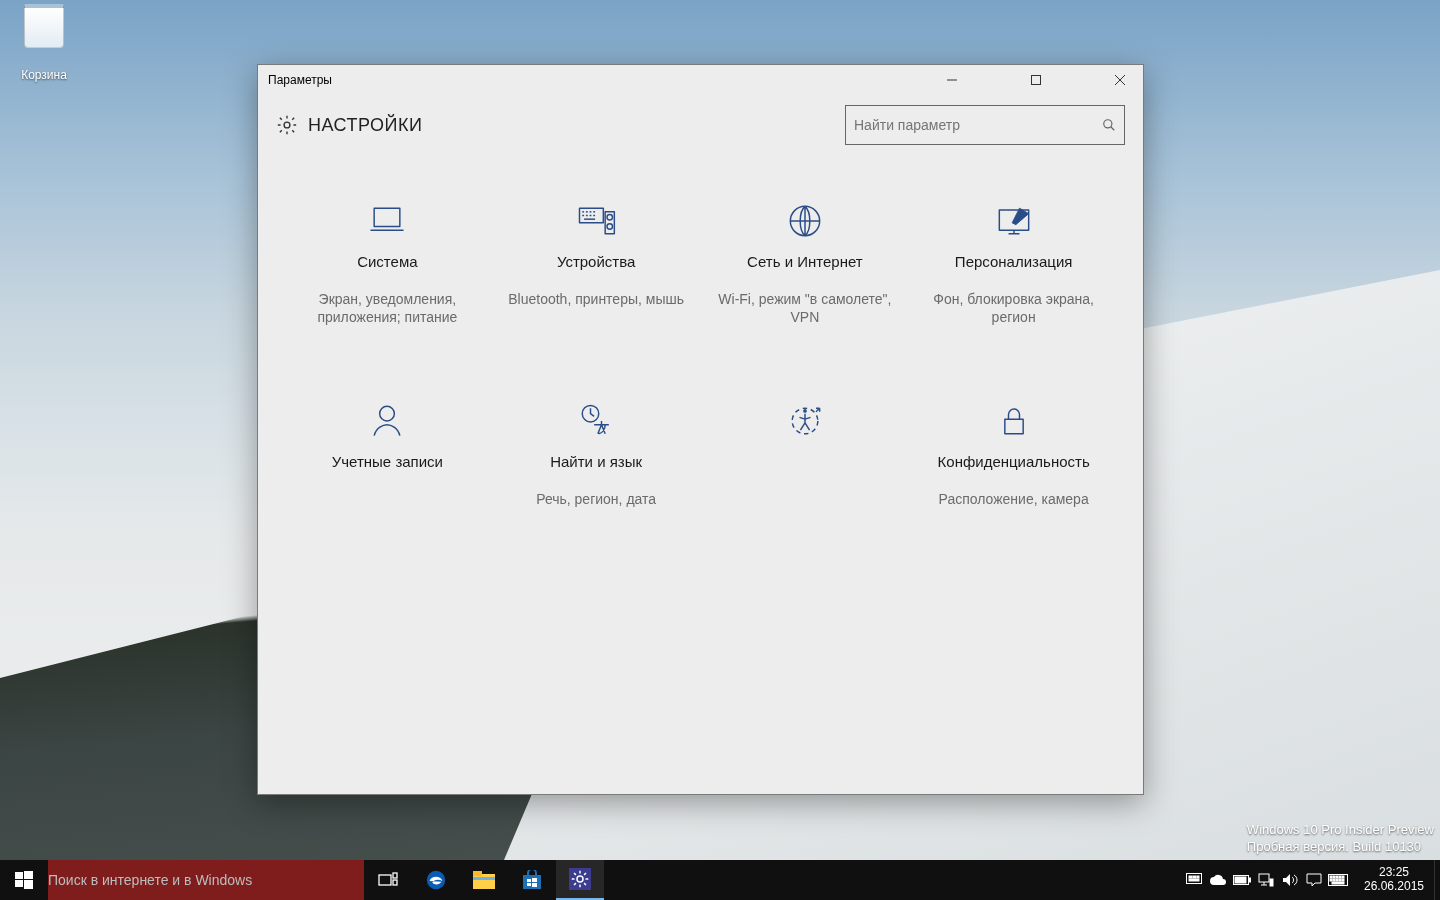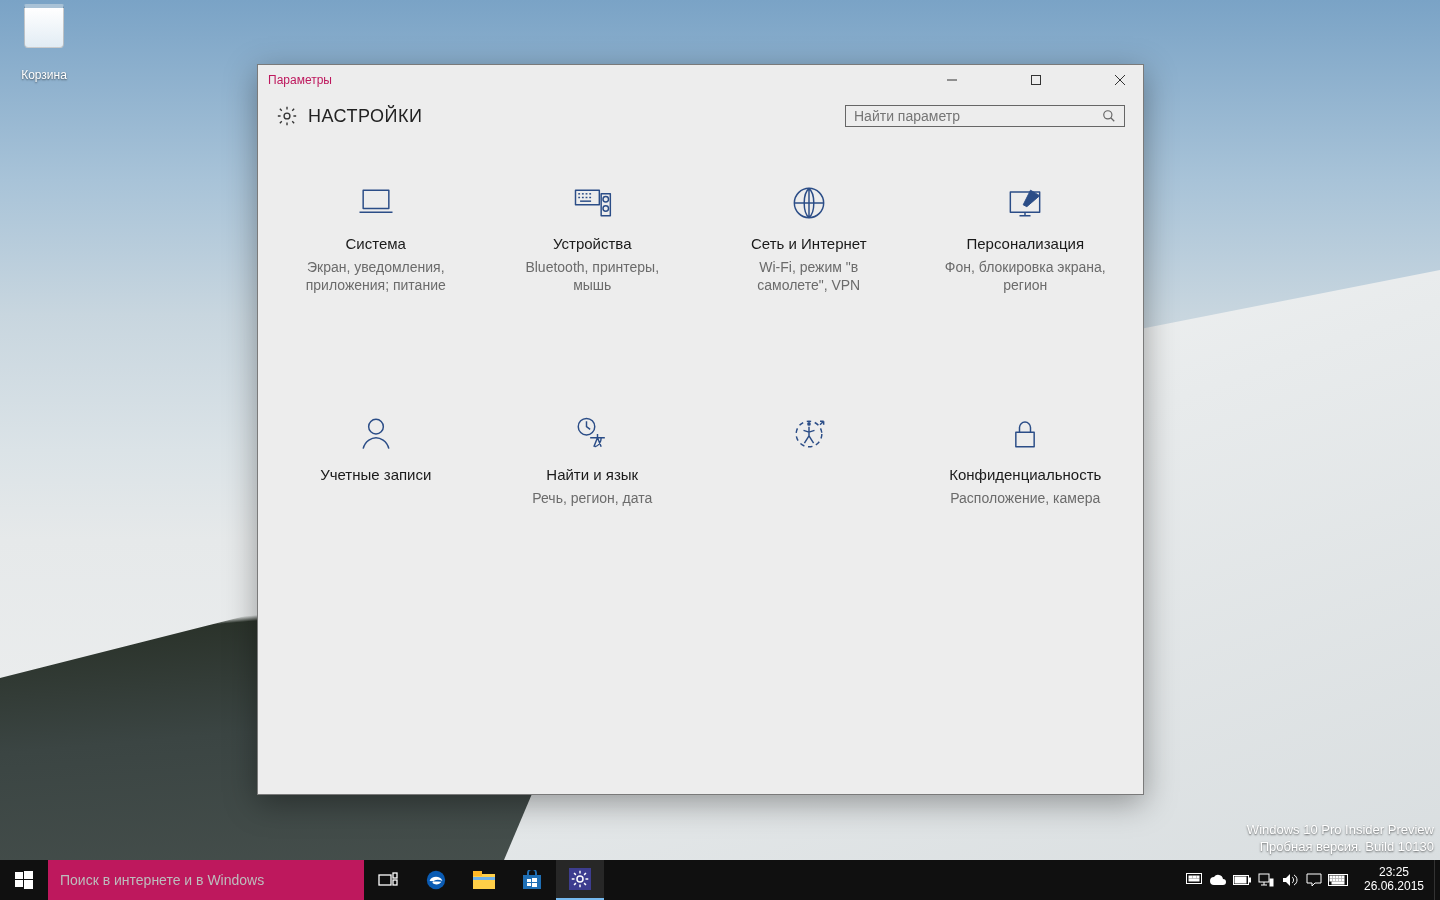--- a/index.html
+++ b/index.html
@@ -25,52 +25,52 @@
 
 .desktop-icon { position: absolute; top: 4px; left: 8px; width: 72px; text-align: center; }
 .desktop-icon .bin {
   width: 40px; height: 44px; margin: 0 auto;
   background: linear-gradient(180deg,#ffffff,#e2ecf4);
   border: 1px solid rgba(0,0,0,.2); border-top: 4px solid #a9c2d6; border-radius: 2px 2px 4px 4px;
 }
 .desktop-icon .label { color: #fff; font-size: 12px; text-shadow: 0 1px 2px rgba(0,0,0,.6); margin-top: 20px; }
 
 
-.watermark { position: absolute; right: 6px; bottom: 44px; text-align: right; color: #fff; font-size: 13px; text-shadow: 0 1px 2px rgba(0,0,0,.6); line-height: 1.3; }
+.watermark { position: absolute; right: 6px; bottom: 44px; text-align: left; color: #fff; font-size: 13px; text-shadow: 0 1px 2px rgba(0,0,0,.6); line-height: 1.3; }
 
 
 .window {
   position: absolute; left: 257px; top: 64px; width: 887px; height: 731px;
   background: #ededed; border: 1px solid #7a7a7a; box-shadow: 0 8px 30px rgba(0,0,0,.35);
   display: flex; flex-direction: column;
 }
-.titlebar { height: 30px; display: flex; align-items: center; font-size: 12px; color: #be185d; gap: 38px; }
+.titlebar { height: 30px; display: flex; align-items: center; font-size: 12px; color: #000000; gap: 38px; }
 .titlebar .title { padding-left: 10px; }
 .titlebar .spacer { flex: 1; }
 .titlebar .tbtn { width: 46px; height: 30px; display: flex; align-items: center; justify-content: center; }
 
 .header-row { display: flex; align-items: center; padding: 10px 18px 8px 18px; }
 .header-row .gear { margin-right: 10px; color: #333; }
 .header-row .heading { font-size: 18px; letter-spacing: .5px; color: #222; font-weight: 400; }
 .header-row .spacer { flex: 1; }
-.searchbox { width: 280px; height: 22px; border: 1px solid #666; display: flex; align-items: center; padding: 0 8px; background: #ededed; }
+.searchbox { width: 280px; height: 40px; border: 1px solid #666; display: flex; align-items: center; padding: 0 8px; background: #ededed; }
 .searchbox input { flex: 1; border: none; outline: none; background: transparent; font-size: 14px; color: #555; }
 .searchbox .sicon { color: #666; }
 
-.categories { flex: 1; padding: 40px 30px 0 30px; display: grid; grid-template-columns: repeat(4, 1fr); grid-auto-rows: 190px; column-gap: 10px; row-gap: 10px; gap: 41px; }
+.categories { flex: 1; padding: 40px 30px 0 30px; display: grid; grid-template-columns: repeat(4, 1fr); grid-auto-rows: 190px; column-gap: 10px; row-gap: 10px; }
 .cat { text-align: center; padding: 0 6px; cursor: default; }
 .cat .ic { height: 56px; display: flex; align-items: center; justify-content: center; color: #2b4d87; }
 .cat .ic svg { width: 44px; height: 44px; }
 .cat .t { font-size: 15px; color: #1a1a1a; margin-top: 4px; }
-.cat .d { font-size: 14px; color: #6b6b6b; margin-top: 6px; line-height: 1.3; }
+.cat .d { font-size: 14px; color: #6b6b6b; margin-top: 20px; line-height: 1.3; }
 
 
 .taskbar { position: absolute; left: 0; right: 0; bottom: 0; height: 40px; background: #101010; display: flex; align-items: stretch; color: #fff; }
 .taskbar .start { width: 48px; display: flex; align-items: center; justify-content: center; }
-.taskbar .search { width: 316px; background: #be185d; display: flex; align-items: center; padding-left: 12px; font-size: 14px; color: #bdbdbd; }
+.taskbar .search { width: 316px; background: #7f1d1d; display: flex; align-items: center; font-size: 14px; color: #bdbdbd; }
 .taskbar .tbicon { width: 48px; display: flex; align-items: center; justify-content: center; }
 .taskbar .tbicon.active { border-bottom: 2px solid #76b9ed; background: #272727; }
 .taskbar .flexgap { flex: 1; }
 .taskbar .tray { display: flex; align-items: center; padding-right: 4px; }
 .taskbar .tray .ti { width: 24px; height: 40px; display: flex; align-items: center; justify-content: center; font-size: 14px; }
 .taskbar .clock { width: 80px; display: flex; flex-direction: column; align-items: center; justify-content: center; font-size: 12px; line-height: 1.15; }
 .taskbar .showdesk { width: 6px; border-left: 1px solid #333; }
 
 svg { display: block; }
 </style>

